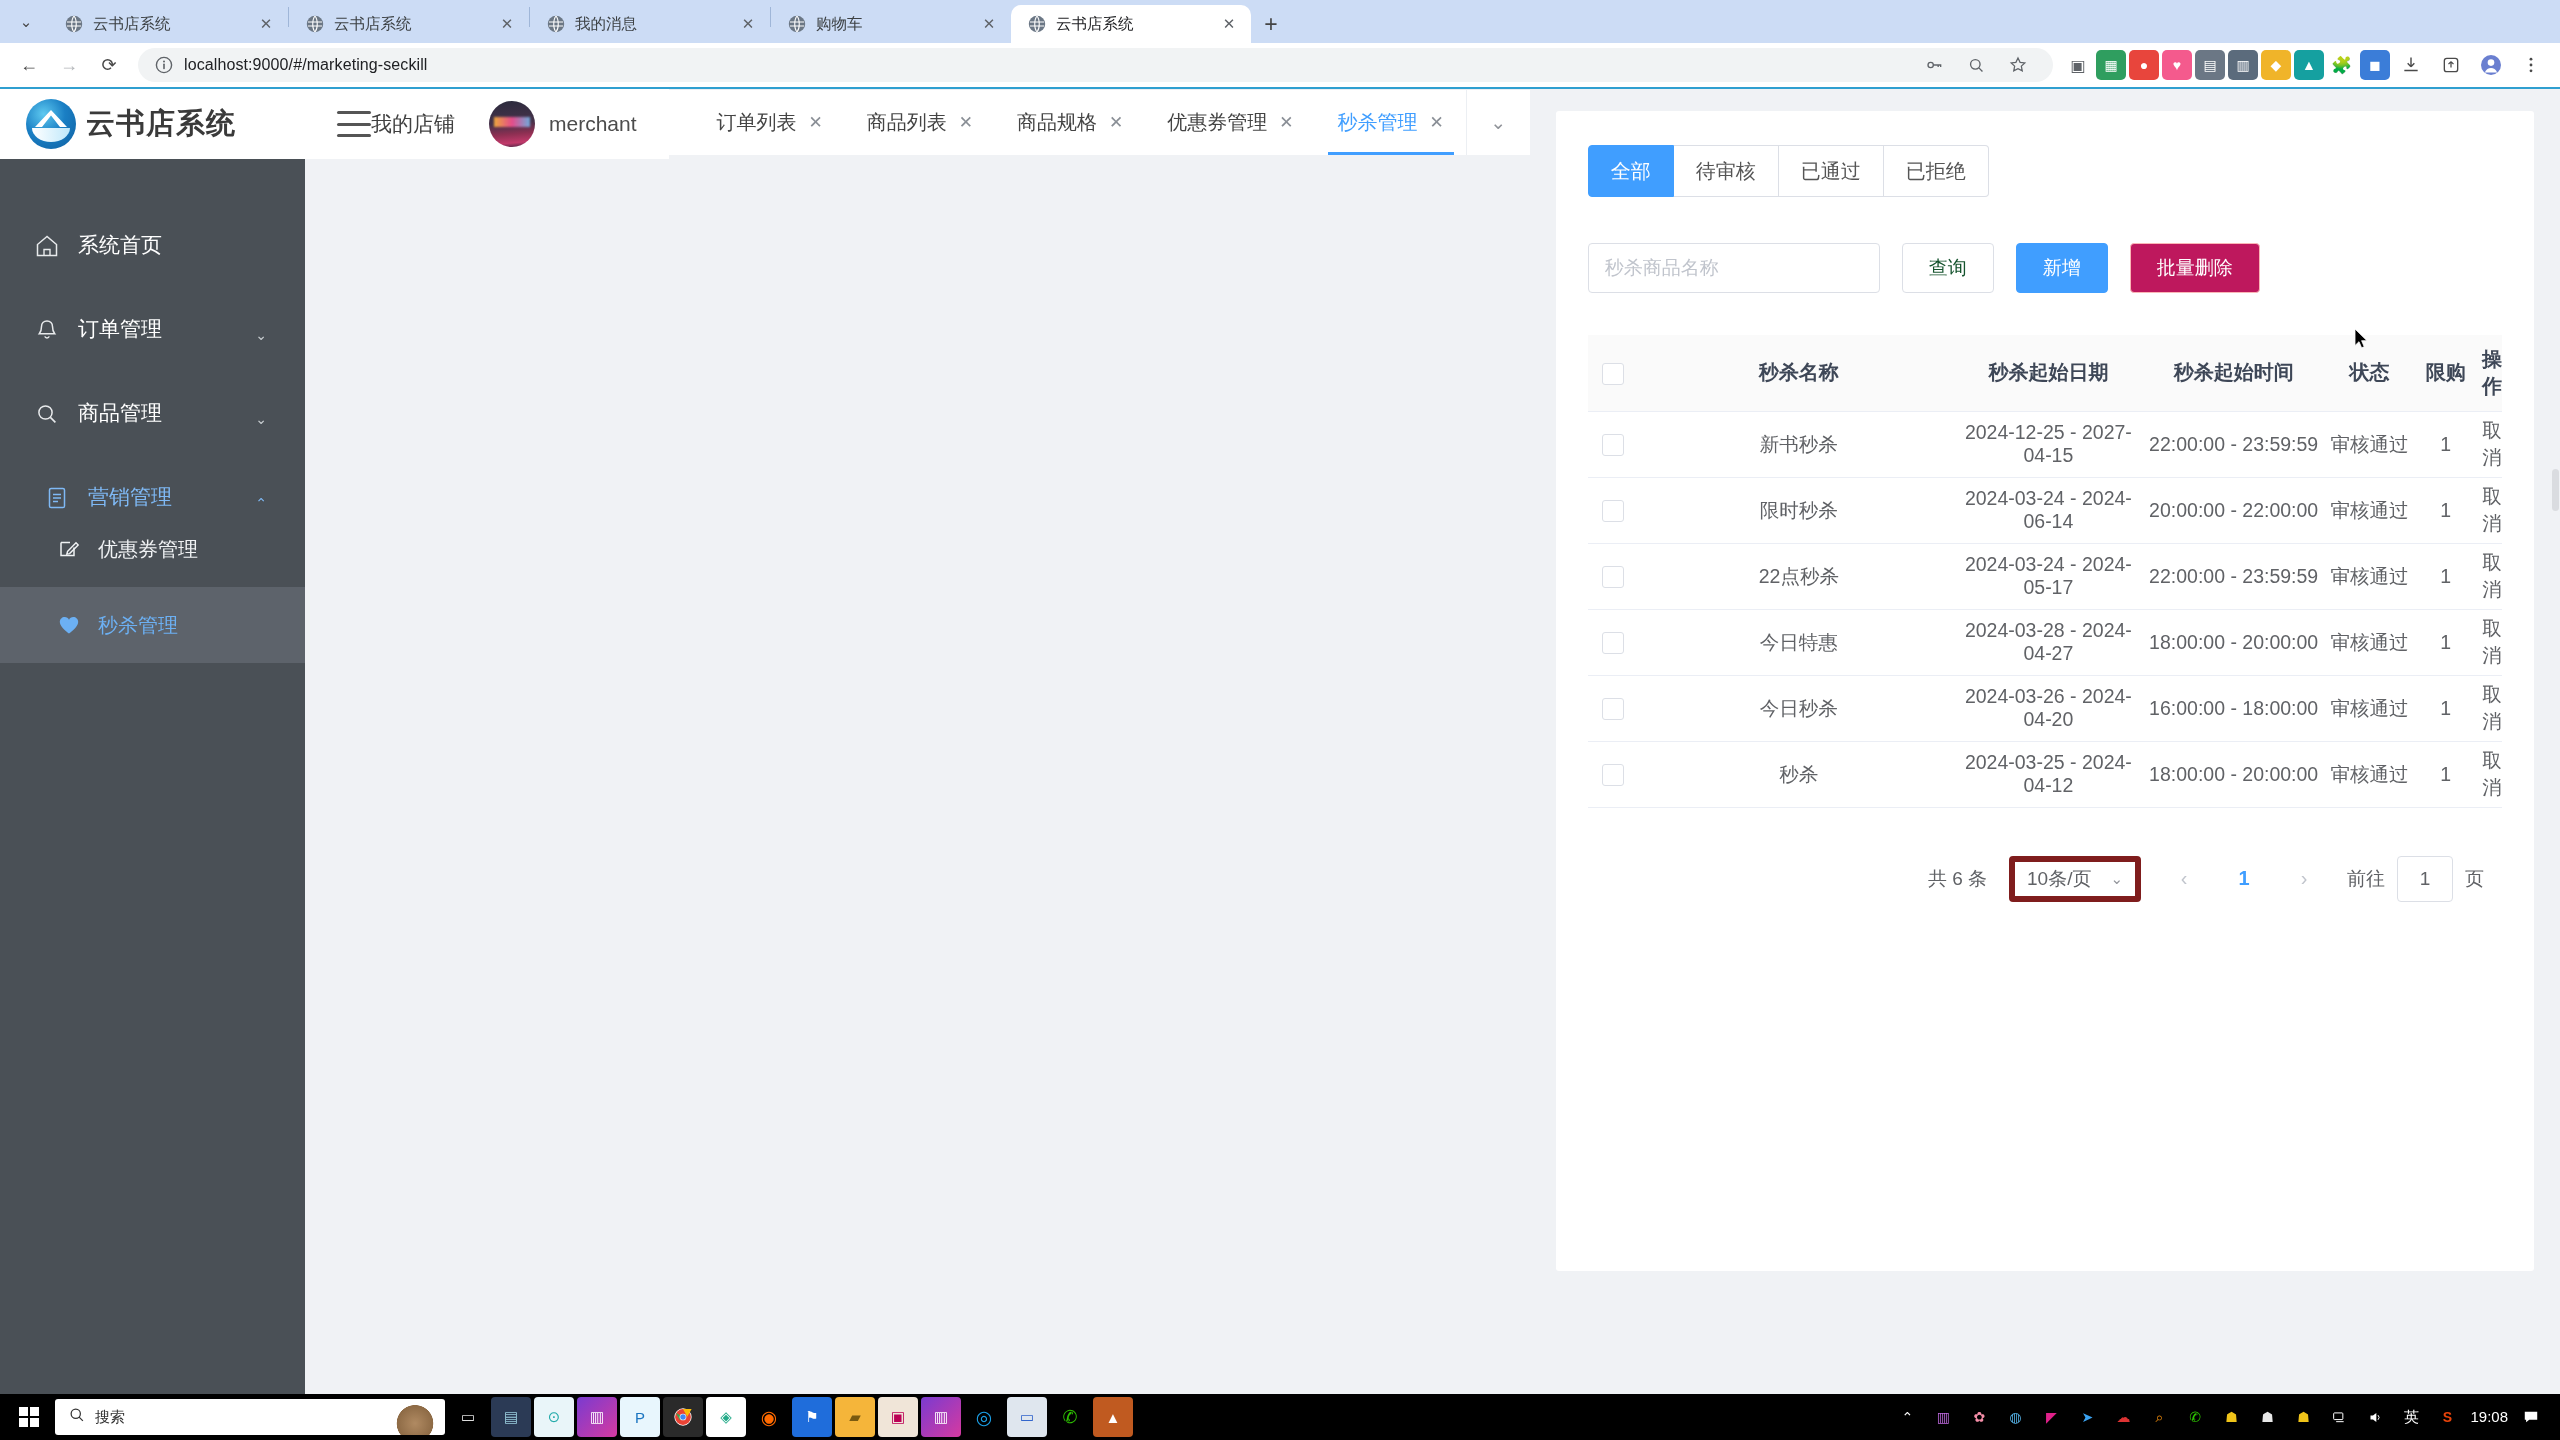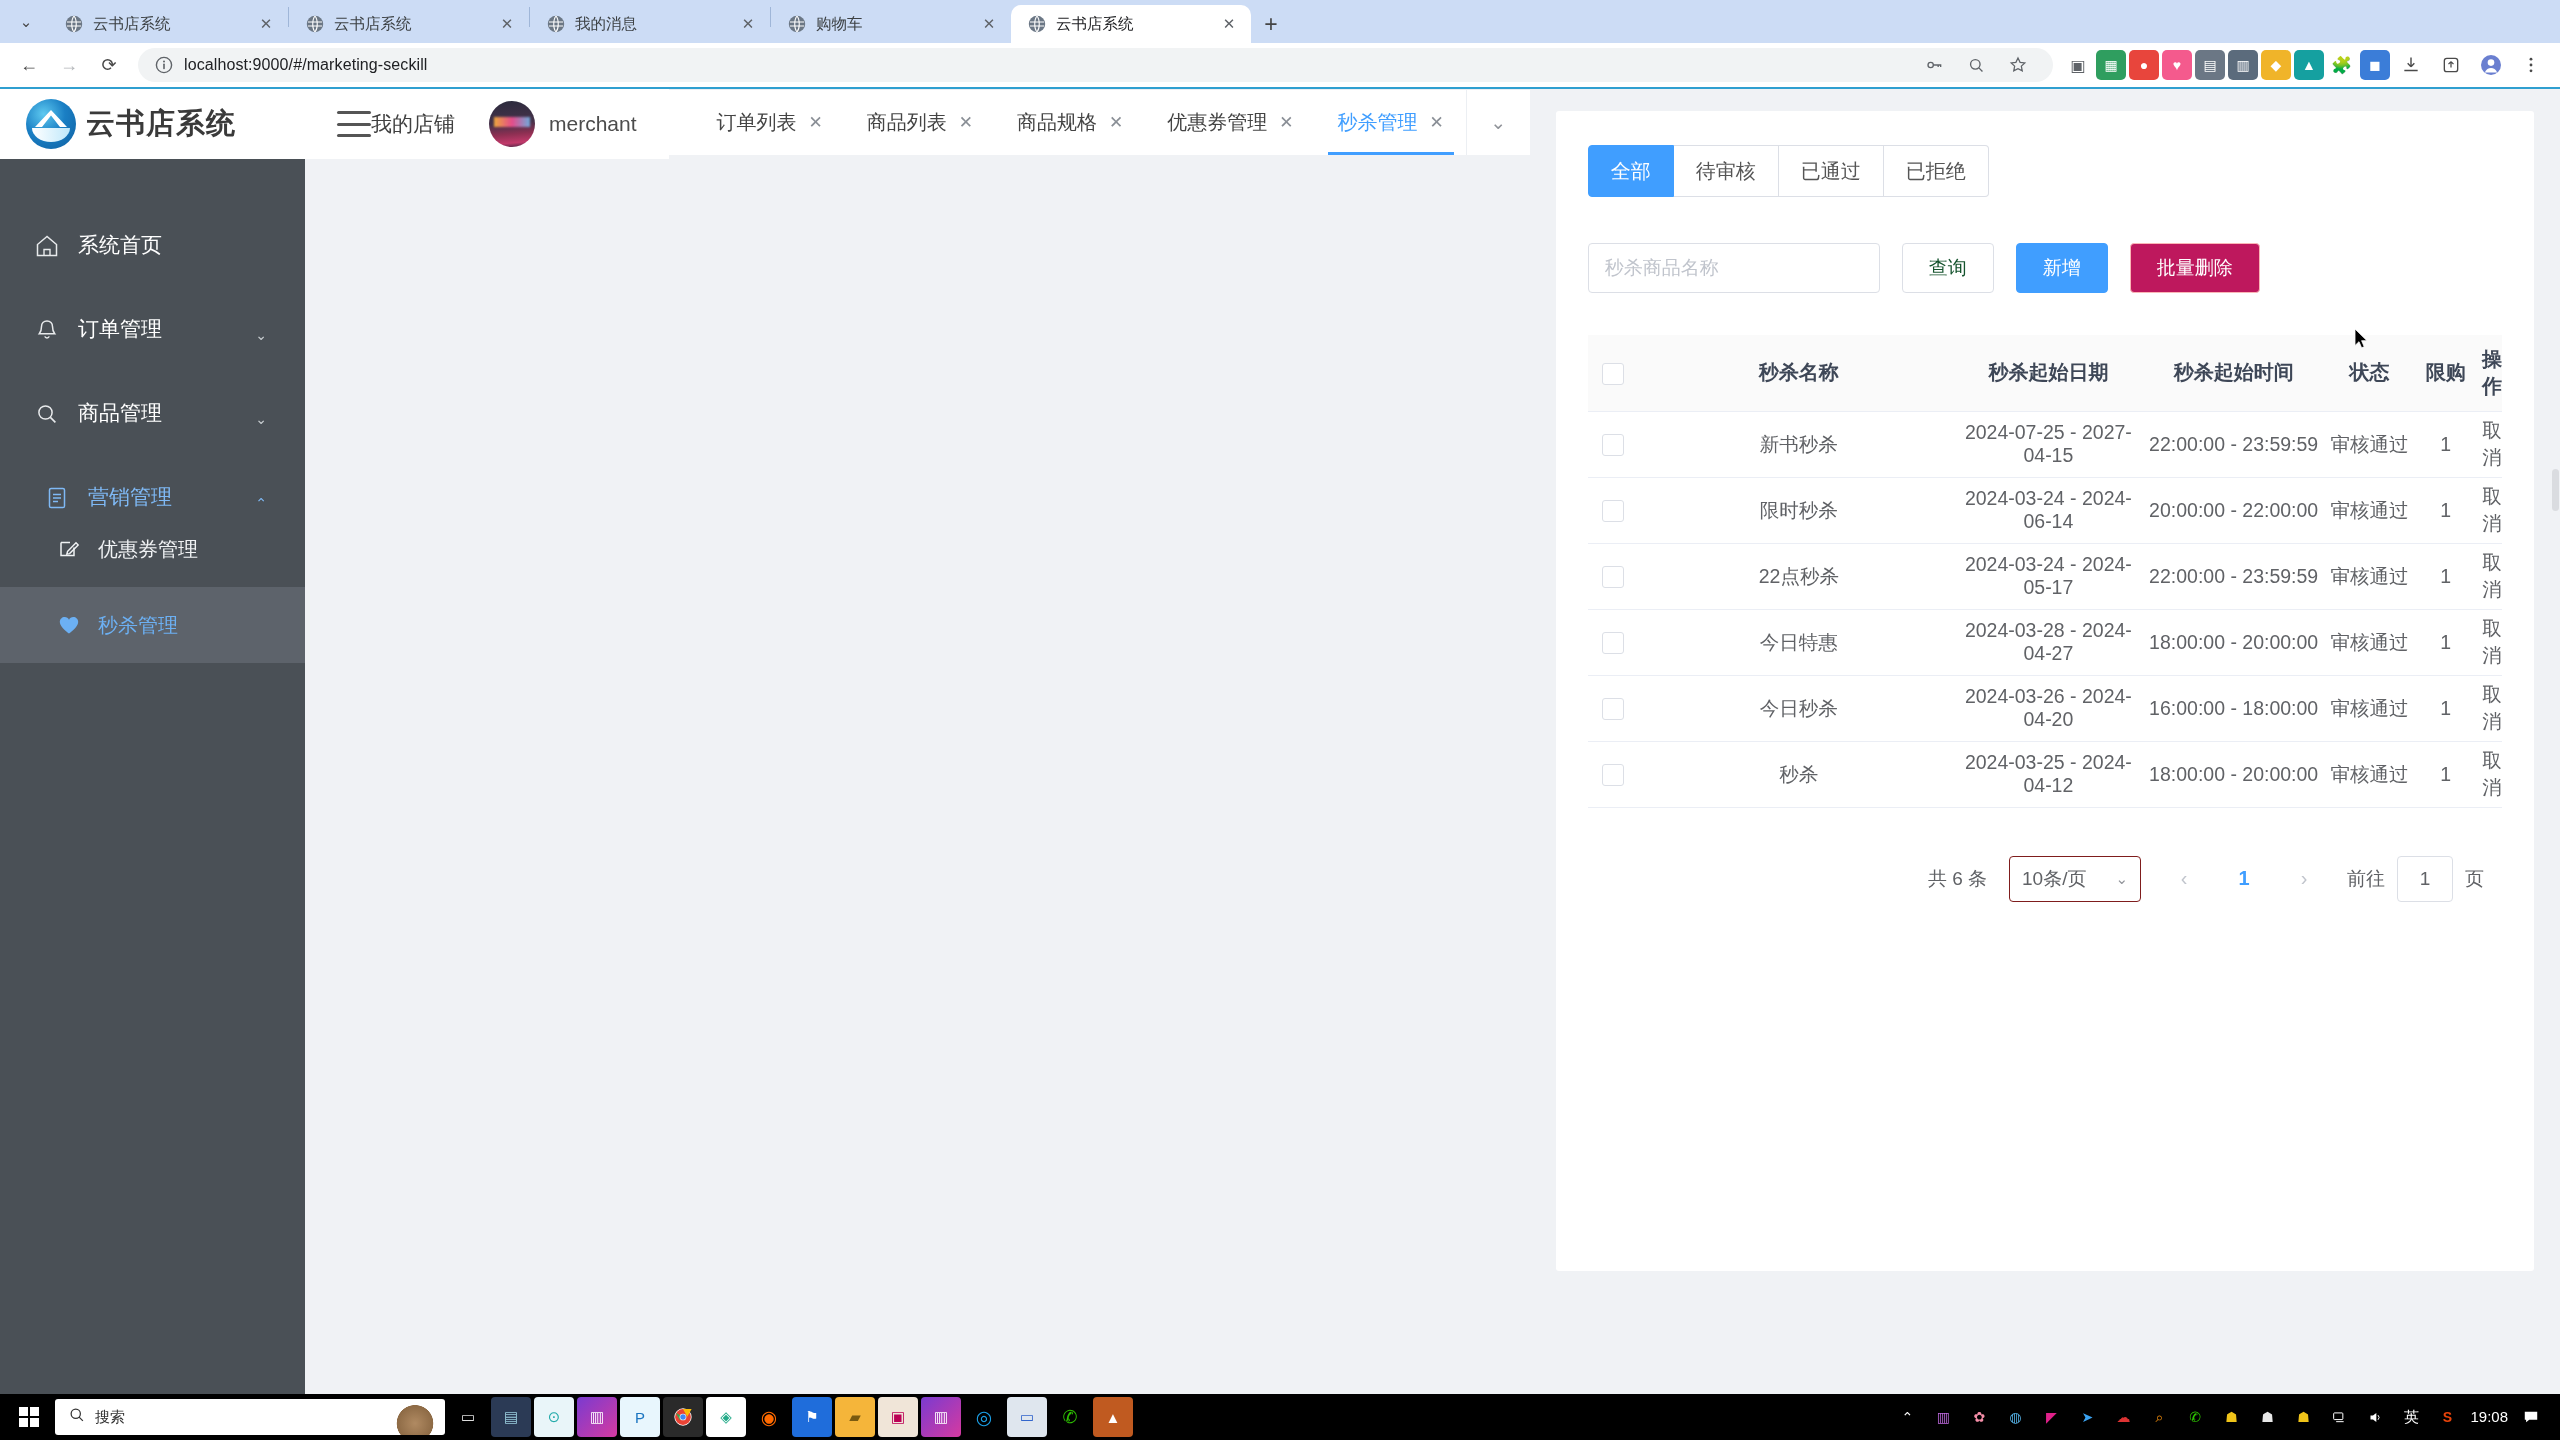--- a/index.html
+++ b/index.html
@@ -141,21 +141,21 @@
   .col-check { width: 78px; }
   .col-name { width: 600px; }
   .col-date { width: 300px; }
   .col-time { width: 300px; }
   .col-status { width: 136px; }
   .col-limit { width: 122px; }
 
   .pager { display:flex; align-items:center; justify-content:flex-end; gap: 22px; margin-top: 48px;
     font-size: 19px; color:#606266; padding-right: 18px; }
   .pager .total { color:#606266; }
-  .sizer { width: 132px; height: 46px; border:1px solid #7f1d1d; border-radius: 4px; display:flex;
+  .sizer { width: 132px; height: 46px; border:6px solid #7f1d1d; border-radius: 4px; display:flex;
     align-items:center; justify-content:space-between; padding: 0 12px; color:#606266; }
   .sizer .cv { color:#909399; font-size: 15px; }
   .parrow { width: 42px; height: 42px; display:flex; align-items:center; justify-content:center; color:#c0c4cc; font-size:20px; }
   .pnum { min-width: 34px; text-align:center; color:#409eff; font-size: 20px; font-weight:600; }
   .jumper { display:flex; align-items:center; gap: 12px; }
   .jumpbox { width: 56px; height: 46px; border:1px solid #dcdfe6; border-radius:4px; display:flex;
     align-items:center; justify-content:center; color:#606266; }
 
   .cursor { position:absolute; width: 14px; height: 21px; pointer-events:none; }
 
@@ -469,21 +469,21 @@
                 <th class="col-time">秒杀起始时间</th>
                 <th class="col-status">状态</th>
                 <th class="col-limit">限购</th>
                 <th>操作</th>
               </tr>
             </thead>
             <tbody>
               <tr>
                 <td><span class="cbx"></span></td>
                 <td>新书秒杀</td>
-                <td>2024-07-25 - 2027-04-15</td>
+                <td>2024-12-25 - 2027-04-15</td>
                 <td>22:00:00 - 23:59:59</td>
                 <td>审核通过</td>
                 <td>1</td>
                 <td class="link">取消</td>
               </tr>
               <tr>
                 <td><span class="cbx"></span></td>
                 <td>限时秒杀</td>
                 <td>2024-03-24 - 2024-06-14</td>
                 <td>20:00:00 - 22:00:00</td>

